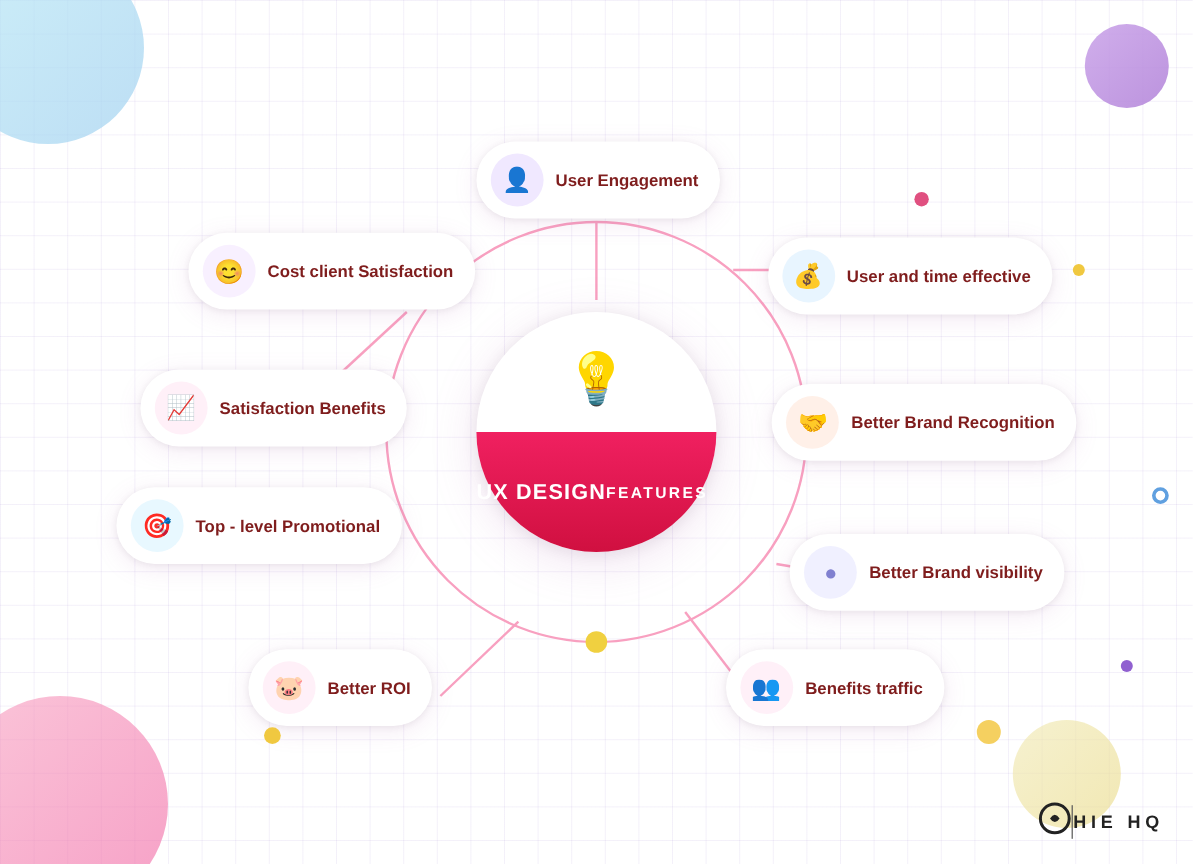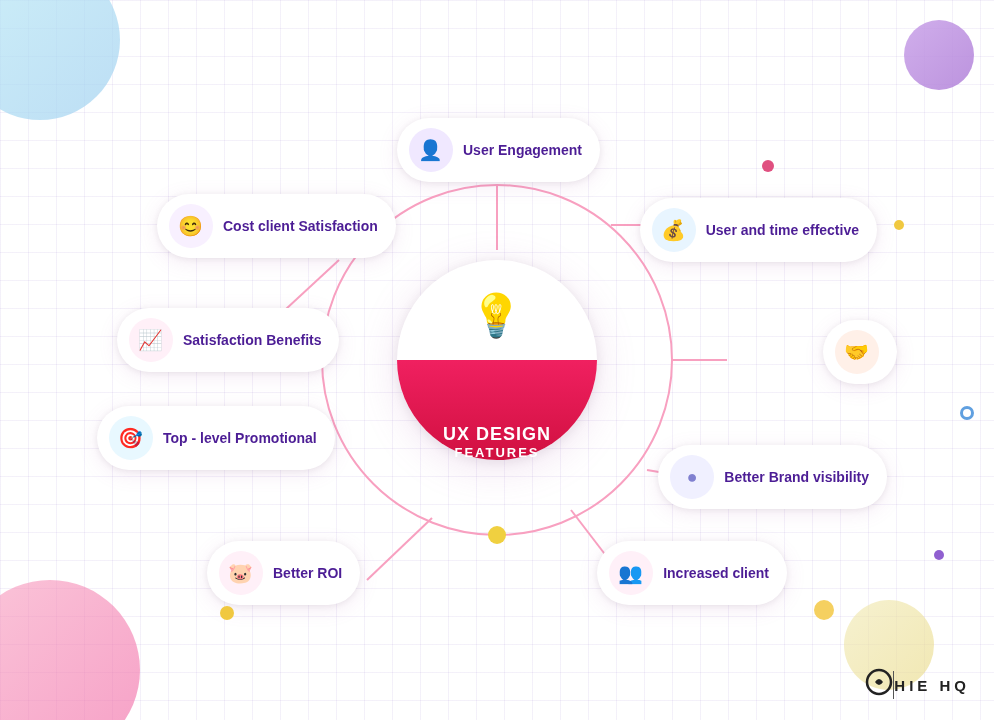--- a/index.html
+++ b/index.html
@@ -147,23 +147,23 @@
     }
     .center-red-half {
       position: absolute;
       bottom: 0;
       left: 0;
       right: 0;
       height: 50%;
       background: linear-gradient(180deg, #f02060 0%, #d01040 100%);
       border-radius: 0 0 100px 100px;
       display: flex;
-      flex-direction: column;
-      align-items: center;
-      justify-content: flex-end;
+      flex-direction: row;
+      align-items: center;
+      justify-content: flex-start;
     }
     .center-red-half span {
       color: #fff;
       font-weight: 800;
     }
     .center-red-half .big {
       font-size: 18px;
       letter-spacing: 1px;
     }
     .center-red-half .small {
@@ -193,21 +193,21 @@
       align-items: center;
       justify-content: center;
       font-size: 22px;
       flex-shrink: 0;
       background: #f5f0ff;
     }
 
     .feature-pill .pill-text {
       font-size: 14px;
       font-weight: 600;
-      color: #4c1d95;
+      color: #7f1d1d;
       line-height: 1.3;
     }
 
     
     .connectors {
       position: absolute;
       inset: 0;
       z-index: 4;
     }
 
@@ -304,34 +304,35 @@
       <div class="pill-icon" style="background:#e8f5ff;">
         <span style="font-size:20px;">💰</span>
       </div>
       <span class="pill-text">User and time effective</span>
     </div>
 
     <div class="feature-pill" style="right:10px; top:270px;">
       <div class="pill-icon" style="background:#fff0e8;">
         <span style="font-size:20px;">🤝</span>
       </div>
+      <span class="pill-text">Better Brand Recognition</span>
     </div>
 
     <div class="feature-pill" style="right:20px; top:395px;">
       <div class="pill-icon" style="background:#f0f0ff;">
         <span style="font-size:18px; color:#8080d0;">●</span>
       </div>
       <span class="pill-text">Better Brand visibility</span>
     </div>
 
     <div class="feature-pill" style="right:120px; bottom:65px;">
       <div class="pill-icon" style="background:#fff0f8;">
         <span style="font-size:20px;">👥</span>
       </div>
-      <span class="pill-text">Increased client</span>
+      <span class="pill-text">Benefits traffic</span>
     </div>
 
     <div class="feature-pill" style="left:120px; bottom:65px;">
       <div class="pill-icon" style="background:#fff0f8;">
         <span style="font-size:20px;">🐷</span>
       </div>
       <span class="pill-text">Better ROI</span>
     </div>
 
     <div class="feature-pill" style="left:10px; top:356px;">

